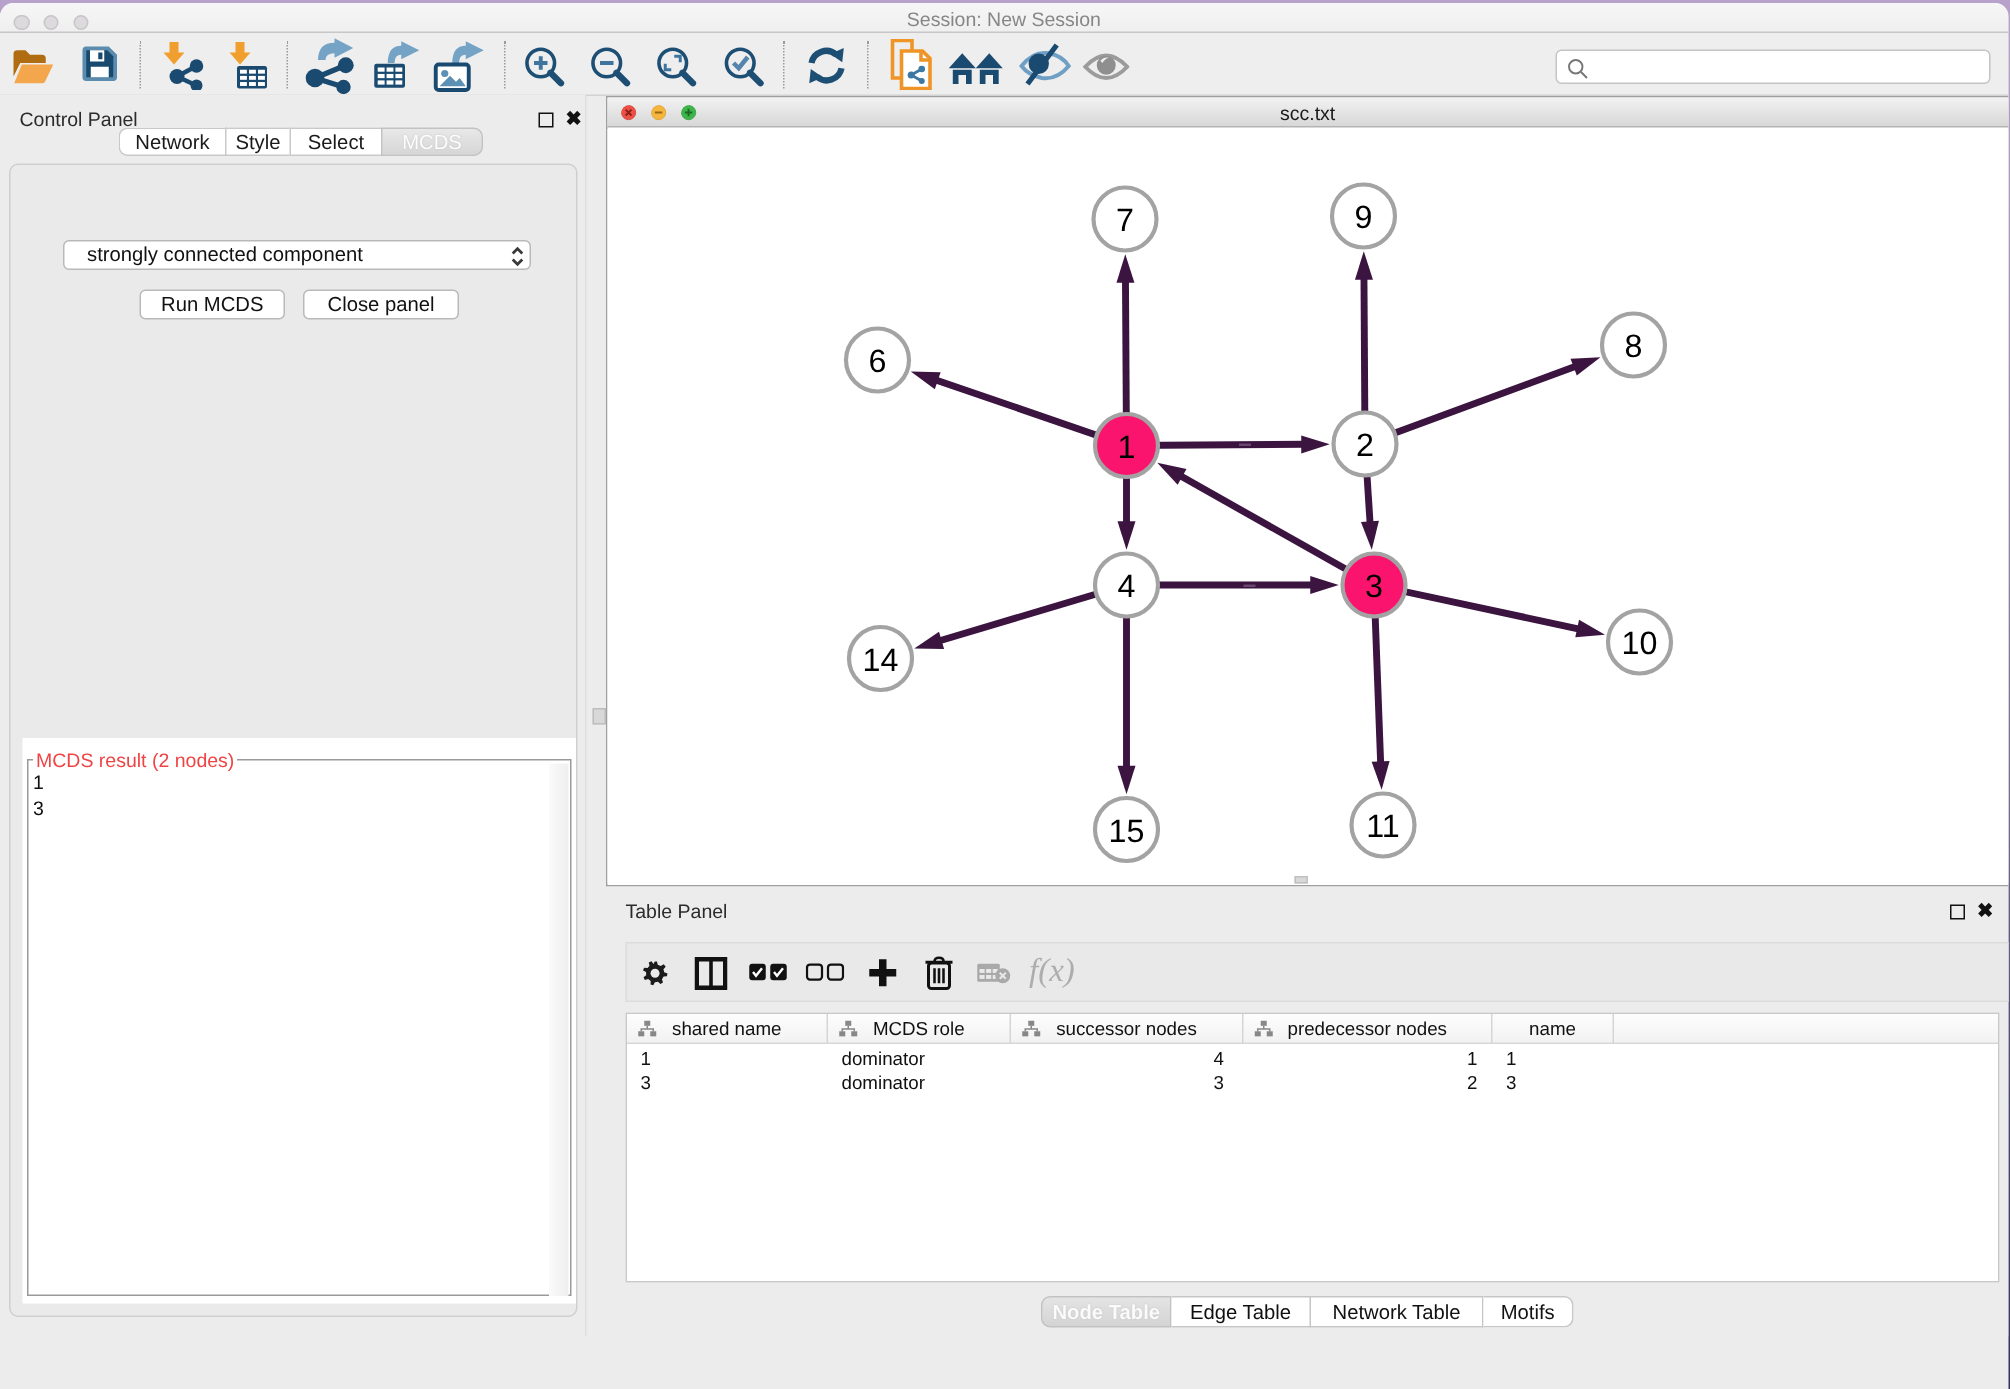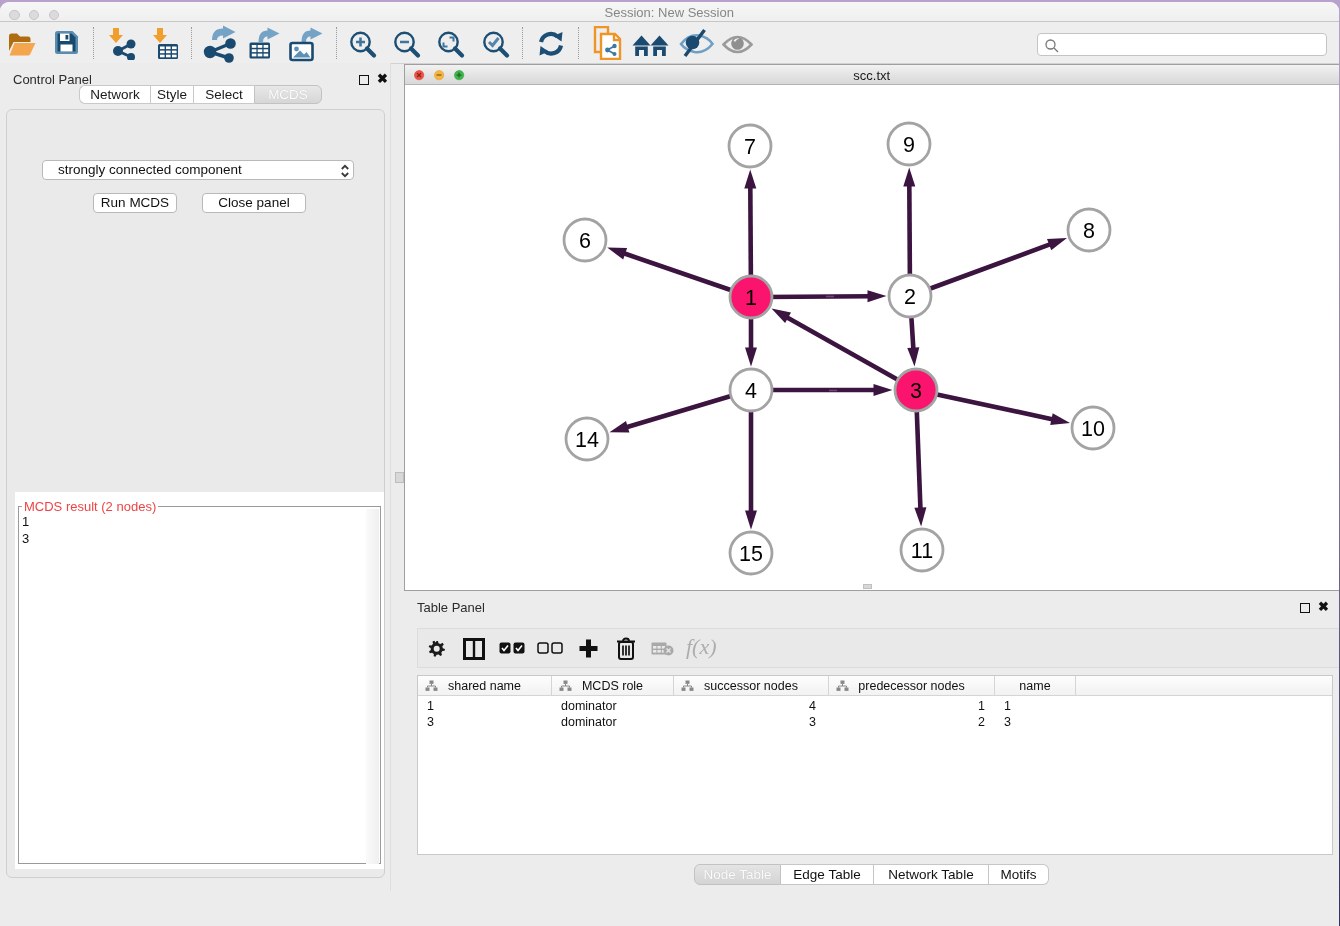--- a/index.html
+++ b/index.html
@@ -22,21 +22,21 @@
 
 #cptabs { position:absolute; left:79px; top:22px; height:19px; display:flex; font-size:13.5px; }
 #cptabs .tab { background:#fff; border:1px solid #c9c9c9; border-right:none; line-height:18px; color:#1a1a1a; text-align:center; box-sizing:border-box; }
 #cptabs .tab.first { border-radius:6px 0 0 6px; }
 #cptabs .tab.sel { background:linear-gradient(180deg,#e8e8e8,#d6d6d6); color:#fdfdfd; border:1px solid #c2c2c2; border-radius:0 6px 6px 0; text-shadow:0 0 1px #bbb; }
 #cpbox { position:absolute; left:6px; top:46px; width:379px; height:769px; border:1px solid #cfcfcf; border-radius:6px; background:#eaeaea; }
 #optlabel { position:absolute; left:0; top:74px; width:100%; text-align:center; font-size:13px; color:#1a1a1a; }
 #combo { position:absolute; left:42px; top:97px; width:312px; height:20px; background:#fff; border:1px solid #b9b9b9; border-radius:4px; font-size:13.5px; color:#111; line-height:18px; padding-left:15px; }
 #combo svg { position:absolute; right:1px; top:2px; }
 .btn { position:absolute; top:130px; height:20px; background:#fff; border:1px solid #b9b9b9; border-radius:4px; font-size:13.5px; color:#111; text-align:center; line-height:18px; }
-#btnrun { left:93px; width:84px; }
+#btnrun { left:93px; width:97px; }
 #btnclose { left:202px; width:104px; }
 #resultwhite { position:absolute; left:15px; top:429px; width:369px; height:377px; background:#fff; }
 #resultfs { position:absolute; left:3px; top:7px; width:363px; height:365px; border:1px solid #9a9a9a; }
 #resultfs legend { font-size:13px; color:#ef4444; margin-left:3px; padding:0 2px; }
 #resultfs .vals { font-size:13px; color:#111; padding-left:3px; line-height:16.5px; }
 #resscroll { position:absolute; right:5px; top:17px; width:13px; height:355px; background:linear-gradient(90deg,#fafafa,#efefef); }
 
 #vline { position:absolute; left:390px; top:61px; width:1px; height:828px; background:#dedede; }
 #vgrip { position:absolute; left:394.5px; top:470px; width:9px; height:11px; background:#d8d8d8; border:1px solid #bdbdbd; }
 
@@ -49,21 +49,21 @@
 
 #tpanel { position:absolute; left:404px; top:589px; width:934.5px; height:300px; background:#ececec; }
 #tpanel .ptitle { position:absolute; left:13px; top:9px; font-size:13px; color:#2b2b2b; }
 #ttool { position:absolute; left:13px; top:37px; width:984px; height:40px; background:#e9e9e9; border:1px solid #dcdcdc; }
 #ttable { position:absolute; left:13px; top:84px; width:916px; height:180px; background:#fff; border:1px solid #c9c9c9; }
 #thead { position:absolute; left:0; top:0; width:100%; height:20px; background:linear-gradient(180deg,#fdfdfd,#f2f2f2); border-bottom:1px solid #d5d5d5; font-size:12.5px; color:#111; }
 .hcell { position:absolute; top:0; height:20px; border-right:1px solid #d5d5d5; text-align:center; line-height:20px; }
 .trow { position:absolute; font-size:12.5px; color:#111; height:16px; line-height:16px; }
 #ttabs { position:absolute; left:290px; top:273px; height:21px; display:flex; font-size:13.5px; }
 #ttabs .tab { background:#fff; border:1px solid #c6c6c6; border-left:none; line-height:19px; color:#111; text-align:center; box-sizing:border-box; }
-#ttabs .tab.sel { background:linear-gradient(180deg,#e4e4e4,#d4d4d4); color:#fbfbfb; border:1px solid #c2c2c2; border-radius:6px 0 0 6px; text-shadow:0 0 1px #bbb; }
+#ttabs .tab.sel { background:linear-gradient(180deg,#e4e4e4,#d4d4d4); color:#fbfbfb; border:1px solid #c2c2c2; border-radius:6px 0 0 6px; text-shadow:0 0 1px #bbb;font-weight:bold; }
 #ttabs .tab.last { border-radius:0 6px 6px 0; }
 
 #status { position:absolute; left:0; top:939px; width:100%; height:35px; background:#7dd3fc; border-top:1px solid #22c55e; }
 #listbtn { position:absolute; left:10px; top:8px; width:28px; height:20px; background:#fbfbfb; border:1px solid #b9b9b9; }
 #membtn { position:absolute; left:1254px; top:6px; width:74px; height:23px; background:#f9f9f9; border:1px solid #b5b5b5; font-size:12px; color:#111; text-align:left; line-height:21px; padding-left:24px; }
 #memdot { position:absolute; left:8px; top:5px; width:11px; height:11px; border-radius:50%; background:#1e8c31; }
 </style>
 </head>
 <body>
 <div id="win">

